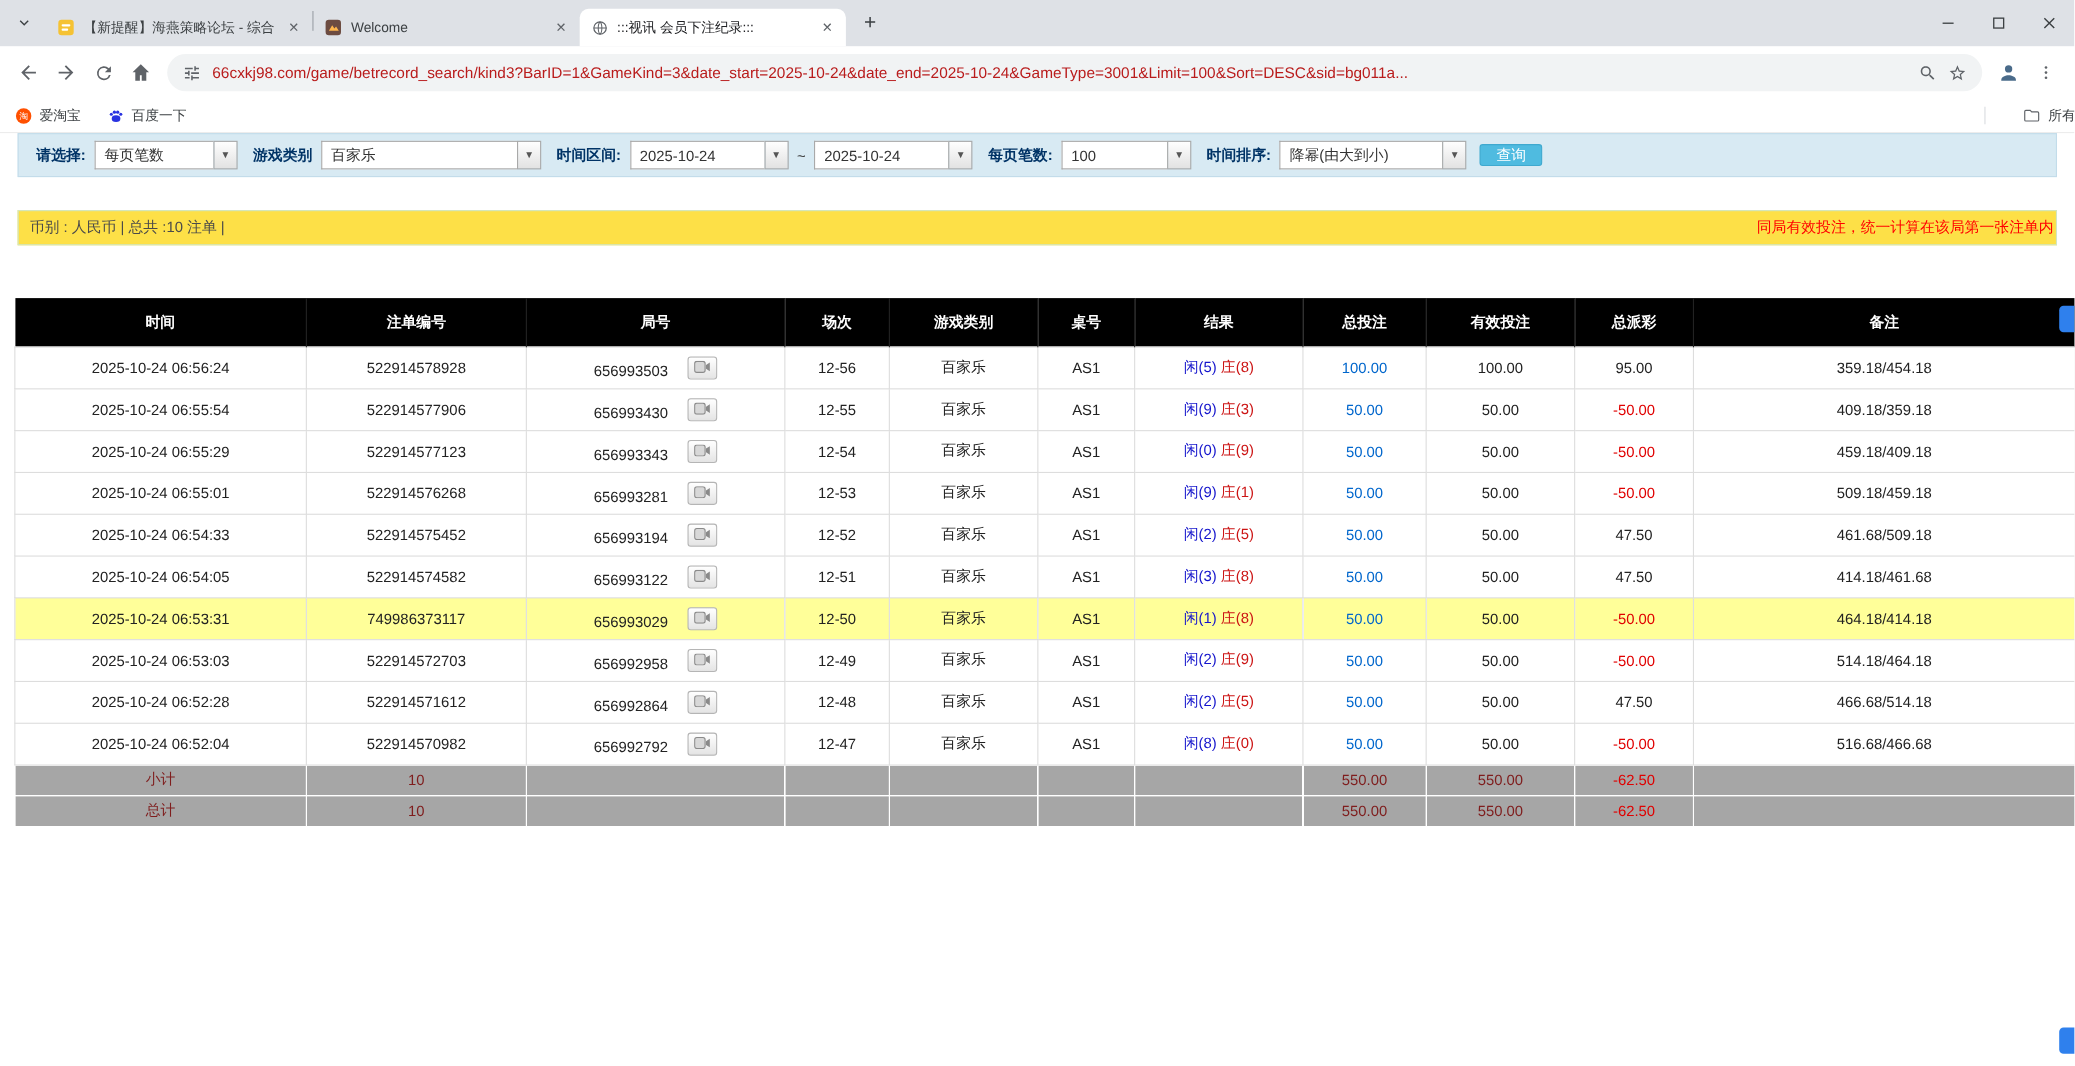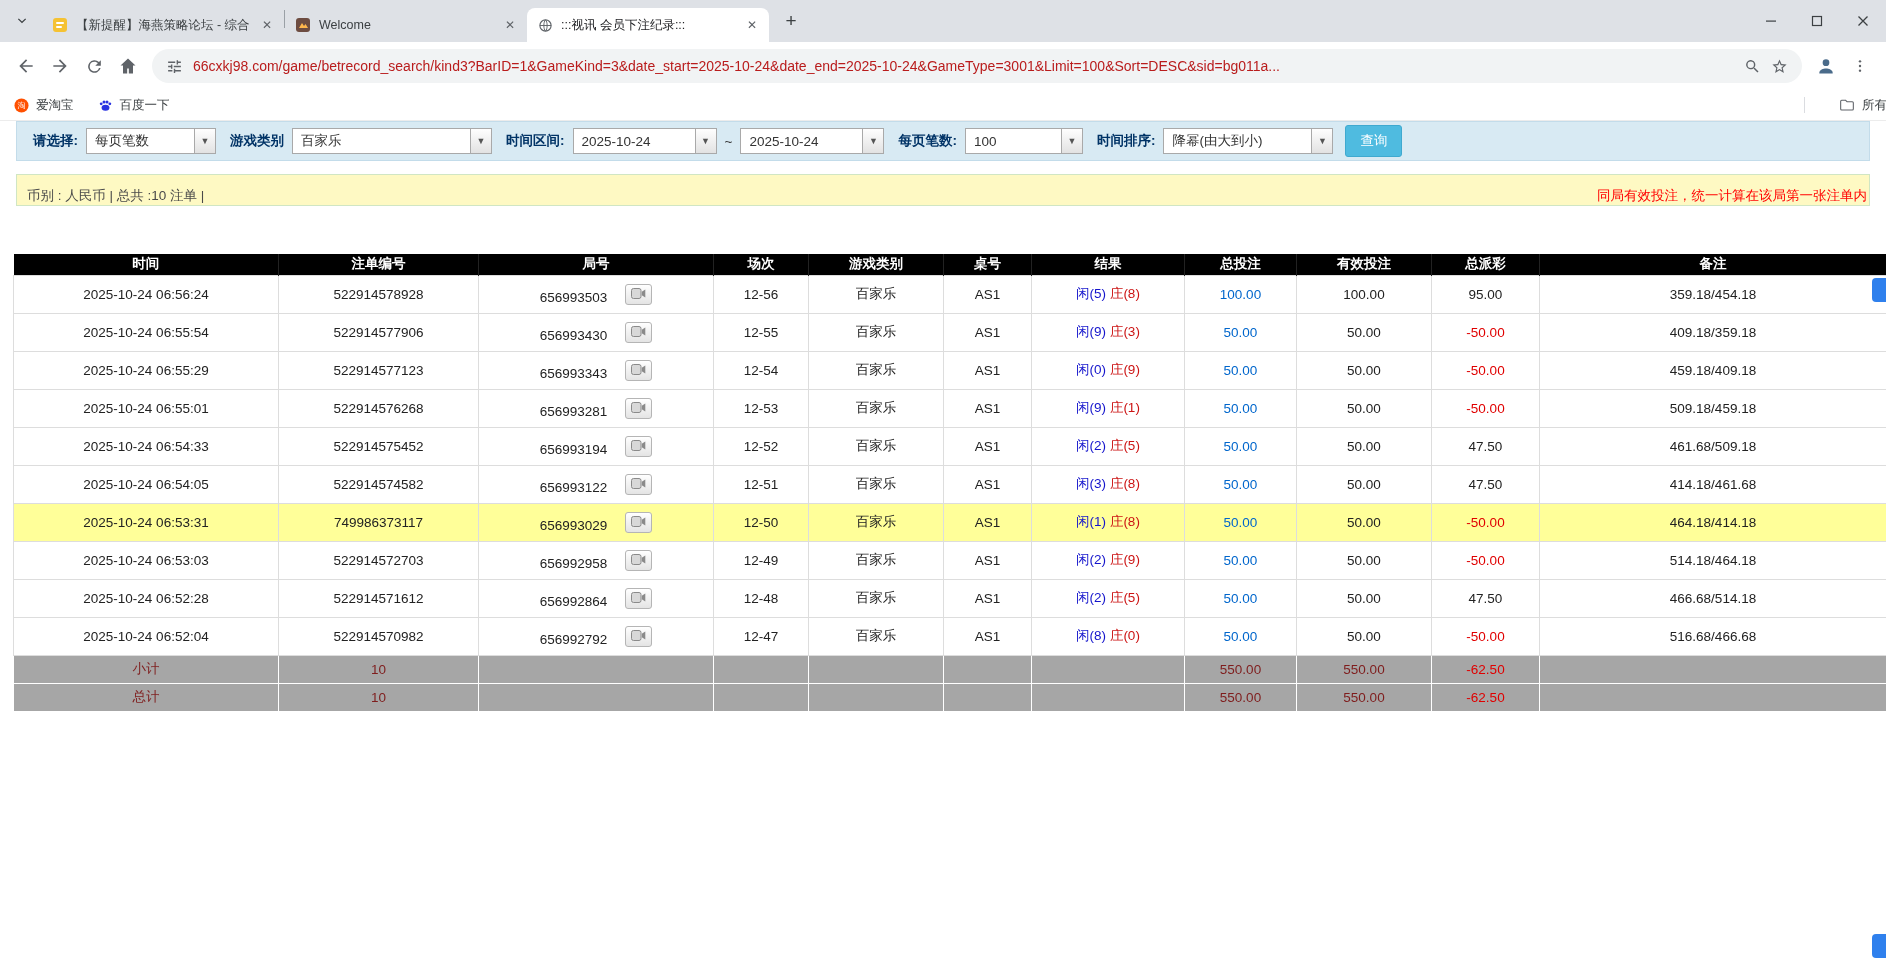--- a/index.html
+++ b/index.html
@@ -36,28 +36,28 @@
 
   
   .page-title { margin:20px 0 12px 26px; font-size:19px; color:#333; font-weight:400; letter-spacing:0.5px; }
 
   .filterbar { margin:0 16px; height:40px; background:#d8eaf3; border:1px solid #c3dcea; display:flex; align-items:center; padding:0 10px; gap:8px; font-size:13.5px; white-space:nowrap; }
   .flabel { color:#003366; font-weight:bold; margin-left:6px; }
   .combo { display:flex; height:26px; flex:0 0 auto; }
   .combo .val { background:#fff; border:1px solid #a9a9a9; border-right:none; padding:0 8px; display:flex; align-items:center; font-size:13.5px; color:#333; }
   .combo .arrow { width:22px; border:1px solid #a9a9a9; background:linear-gradient(#fefefe,#e2e2e2); display:flex; align-items:center; justify-content:center; color:#555; font-size:9px; }
   .tilde { color:#333; }
-  .search-btn { height:32px; padding:0 14px; background:#4fbbe0; color:#fff; border:1px solid #3fa9cf; border-radius:3px; font-size:13.5px; margin-left:4px;text-align:center; }
-
-  .summarybar { margin:13px 16px 0; height:32px; background:#fef9c3; border:1px solid #d0e6c4; display:flex; align-items:flex-end; padding:0 10px; font-size:13.5px; color:#4a4a4a; overflow:hidden; }
+  .search-btn { height:20px; padding:0 14px; background:#4fbbe0; color:#fff; border:1px solid #3fa9cf; border-radius:3px; font-size:13.5px; margin-left:4px;text-align:center; }
+
+  .summarybar { margin:30px 16px 0; height:32px; background:#fde047; border:1px solid #d0e6c4; display:flex; align-items:center; padding:0 10px; font-size:13.5px; color:#4a4a4a; overflow:hidden; }
   .summary-note { margin-left:auto; margin-right:-8px; color:#f00; white-space:nowrap; }
 
   
   .bettable { margin:48px 0 0 13px; width:1873px; border-collapse:collapse; table-layout:fixed; font-size:13.5px; }
-  .bettable th { background:#000; color:#fff; height:21px; font-weight:bold; font-size:13.5px; border-right:1px solid #222; }
+  .bettable th { background:#000; color:#fff; height:44px; font-weight:bold; font-size:13.5px; border-right:1px solid #222; }
   .bettable td { height:38px; text-align:center; border:1px solid #ddd; color:#222; background:#fff; overflow:hidden; white-space:nowrap; }
   .bettable tr.highlight td { background:#ffff99; }
   .bettable tfoot td { background:#a6a6a6; color:#7f1d1d; height:28px; border:1px solid #fff; }
   .neg { color:#e00000 !important; }
   .betlink { color:#0066cc; text-decoration:none; }
   .player { color:#1414cc;text-align:right; }
   .banker { color:#cc1414; }
   .round-wrap { display:inline-flex; align-items:flex-end; gap:18px; }
   .vbtn { display:inline-flex; align-items:center; justify-content:center; width:27px; height:21px; border:1px solid #b5b5b5; border-radius:3px; background:linear-gradient(#ffffff,#e4e4e4); }
 

